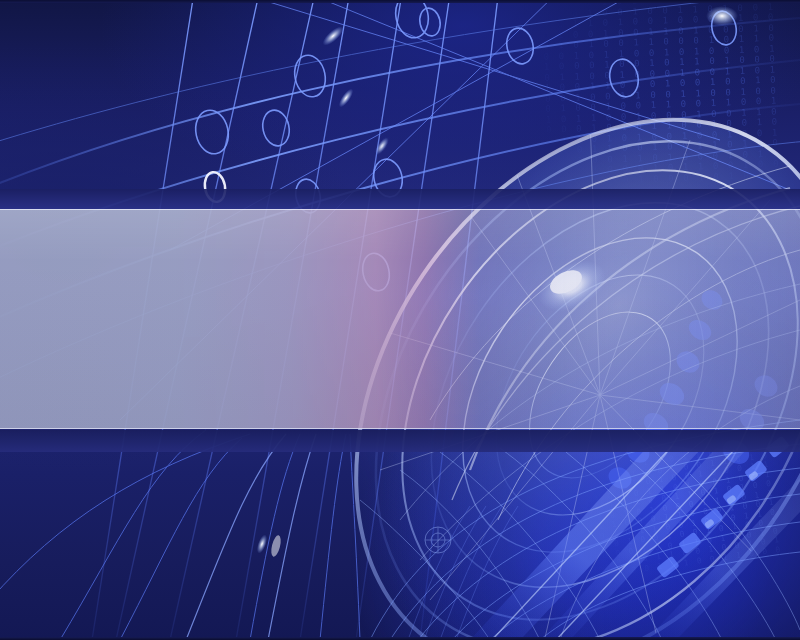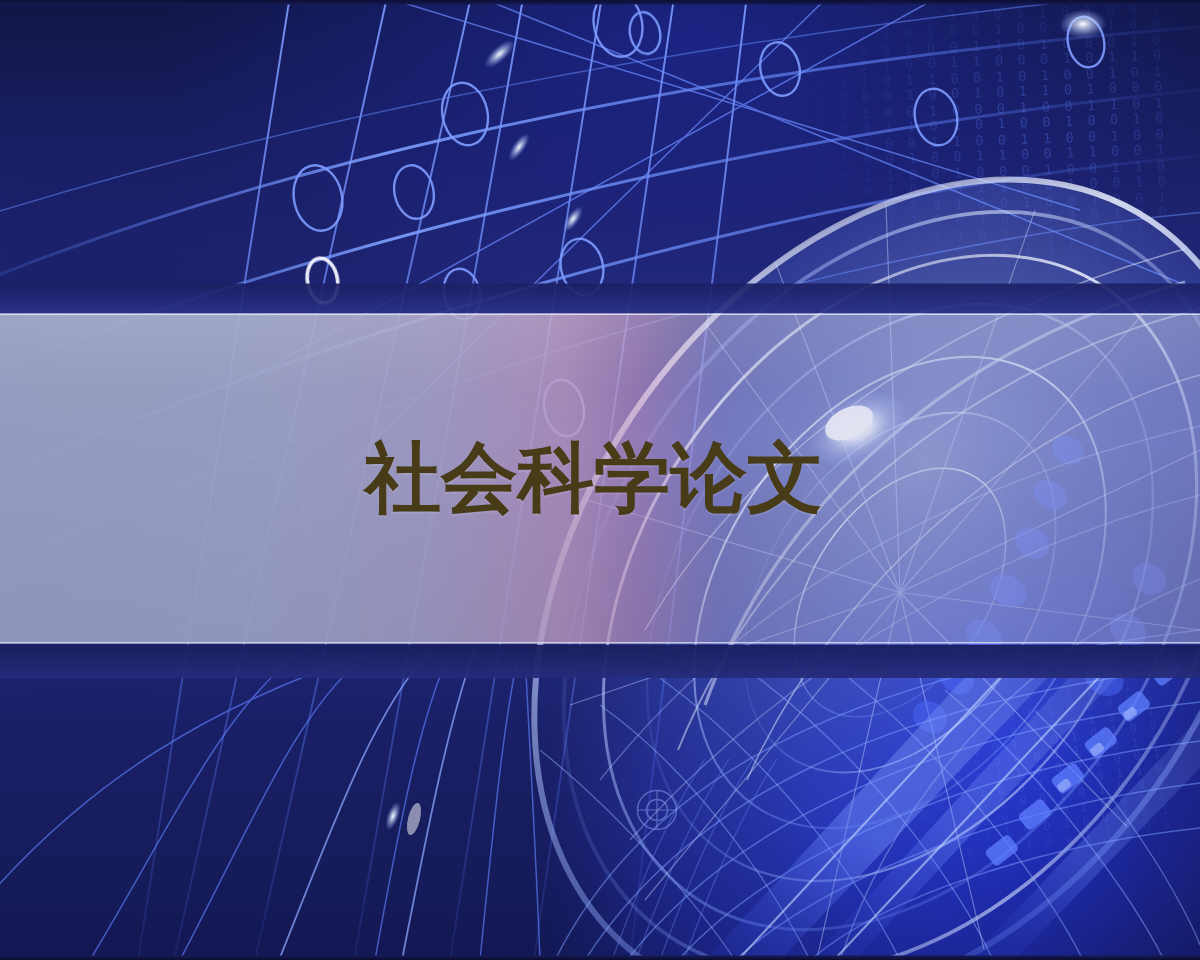--- a/index.html
+++ b/index.html
@@ -425,17 +425,14 @@
 0 1 0 0 1 0 1 0 0 1 1 0 0 0</div>
 
   <div id="edge-top"></div>
   <div id="edge-bottom"></div>
 
   <div id="band-dark-top"></div>
   <div id="band-light"></div>
   <div id="band-light-shade"></div>
   <div id="band-dark-bottom"></div>
 
-  <div id="title-wrap">
-    <span id="title-text">社会科学论文</span>
-  </div>
 
 </div>
 
 </body></html>

